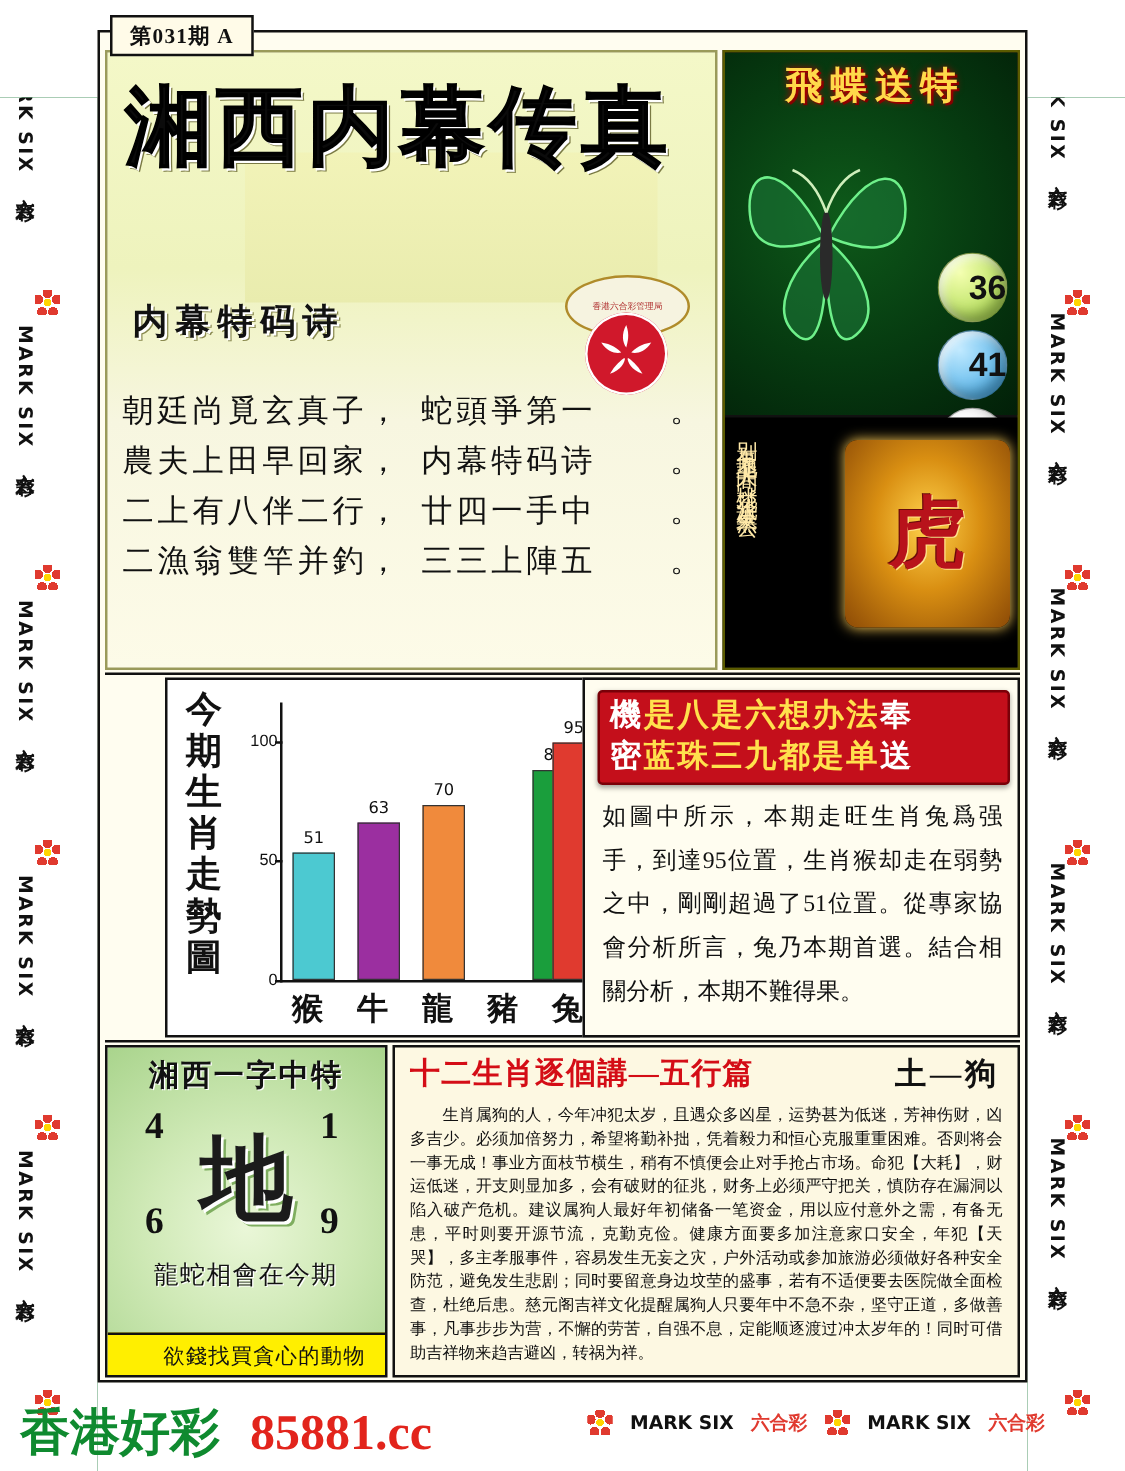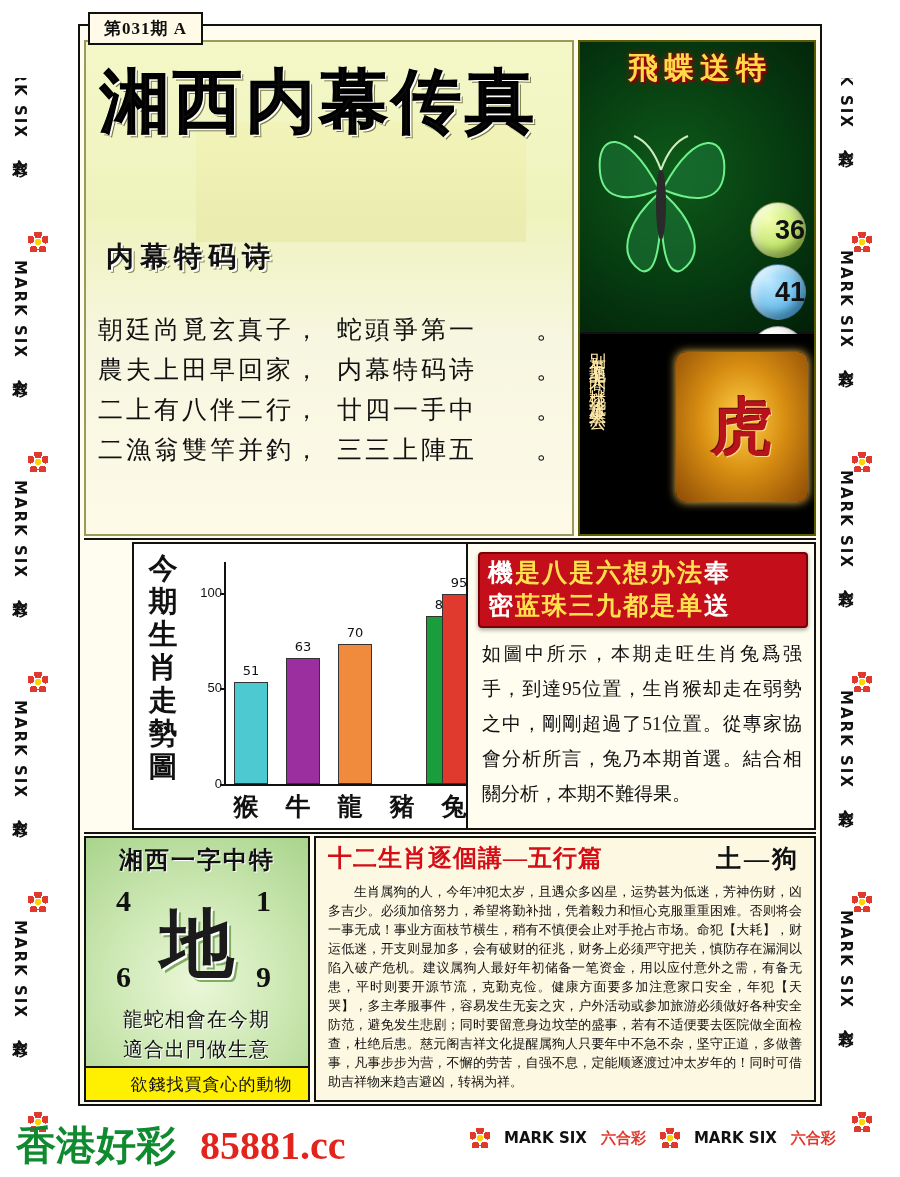--- a/index.html
+++ b/index.html
@@ -369,20 +369,35 @@
 
   <div class="content">
 
     <div class="issue-tag">第031期  A</div>
 
     <div class="tl-panel">
       <div class="yellow-band"></div>
       <div class="title-main">湘西内幕传真</div>
       <div class="subtitle-box">内幕特码诗</div>
 
+      <div class="emblem">
+        <div class="ring">香港六合彩管理局</div>
+        <div class="bauhinia">
+          <svg width="66" height="66" viewBox="0 0 66 66">
+            <g fill="#ffffff">
+              <path d="M33 10 C36 18 34 24 33 28 C30 24 29 17 33 10Z"></path>
+              <path d="M53 24 C45 25 40 29 37 32 C41 33 48 32 53 24Z"></path>
+              <path d="M46 49 C42 42 37 38 34 36 C34 40 37 46 46 49Z"></path>
+              <path d="M20 49 C29 46 32 40 32 36 C29 38 24 42 20 49Z"></path>
+              <path d="M13 24 C18 32 25 33 29 32 C26 29 21 25 13 24Z"></path>
+            </g>
+            <circle cx="33" cy="33" r="4" fill="#d0182b"></circle>
+          </svg>
+        </div>
+      </div>
 
       <div class="poem">
         <div class="row">
           <span class="c1">朝廷尚覓玄真子，</span>
           <span class="c2">蛇頭爭第一</span>
           <span>。</span>
         </div>
         <div class="row">
           <span class="c1">農夫上田早回家，</span>
           <span class="c2">内幕特码诗</span>
@@ -490,21 +505,20 @@
     <div class="hr-black" style="top:806px;"></div>
 
     <div class="bl-panel">
       <div class="bl-title">湘西一字中特</div>
       <div class="bl-num n-tl">4</div>
       <div class="bl-num n-tr">1</div>
       <div class="bl-num n-bl">6</div>
       <div class="bl-num n-br">9</div>
       <div class="bl-center">地</div>
       <div class="bl-line bl-l1">龍蛇相會在今期</div>
-      <div class="bl-line bl-l2">適合出門做生意</div>
       <div class="bl-yellow">欲錢找買貪心的動物</div>
     </div>
 
     <div class="br-panel">
       <div class="br-head">
         <div class="h1">十二生肖逐個講—五行篇</div>
         <div class="h2">土—狗</div>
       </div>
       <div class="br-body">生肖属狗的人，今年冲犯太岁，且遇众多凶星，运势甚为低迷，芳神伤财，凶多吉少。必须加倍努力，希望将勤补拙，凭着毅力和恒心克服重重困难。否则将会一事无成！事业方面枝节横生，稍有不慎便会止对手抢占市场。命犯【大耗】，财运低迷，开支则显加多，会有破财的征兆，财务上必须严守把关，慎防存在漏洞以陷入破产危机。建议属狗人最好年初储备一笔资金，用以应付意外之需，有备无患，平时则要开源节流，克勤克俭。健康方面要多加注意家口安全，年犯【天哭】，多主孝服事件，容易发生无妄之灾，户外活动或参加旅游必须做好各种安全防范，避免发生悲剧；同时要留意身边坟茔的盛事，若有不适便要去医院做全面检查，杜绝后患。慈元阁吉祥文化提醒属狗人只要年中不急不杂，坚守正道，多做善事，凡事步步为营，不懈的劳苦，自强不息，定能顺逐渡过冲太岁年的！同时可借助吉祥物来趋吉避凶，转祸为祥。</div>
     </div>

